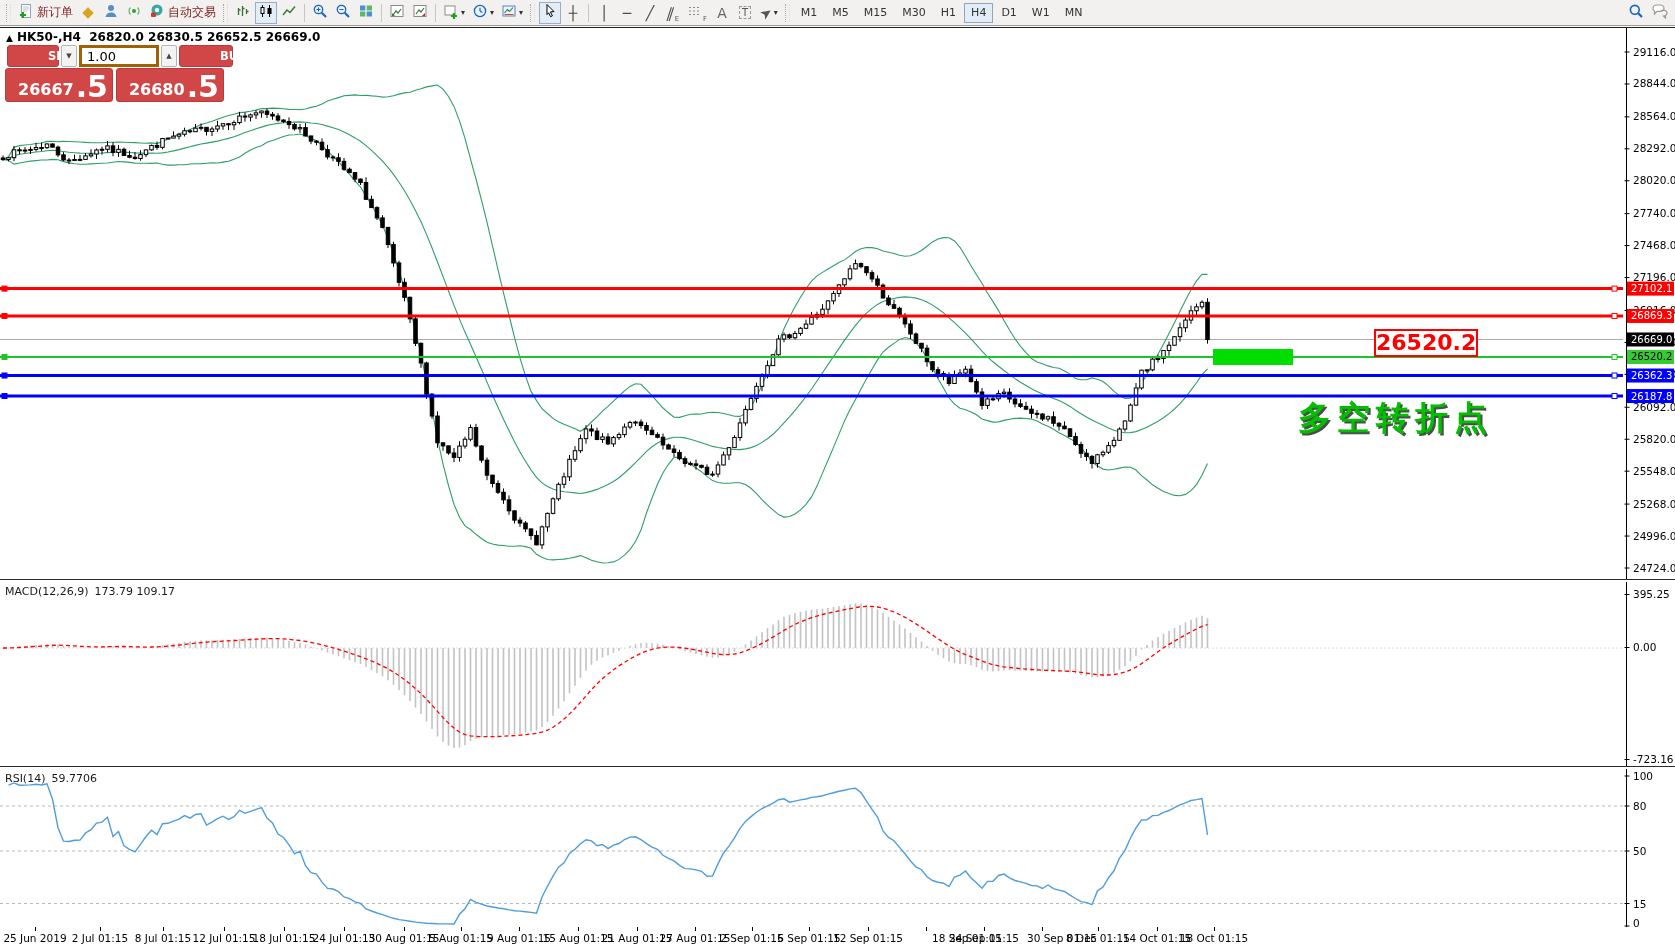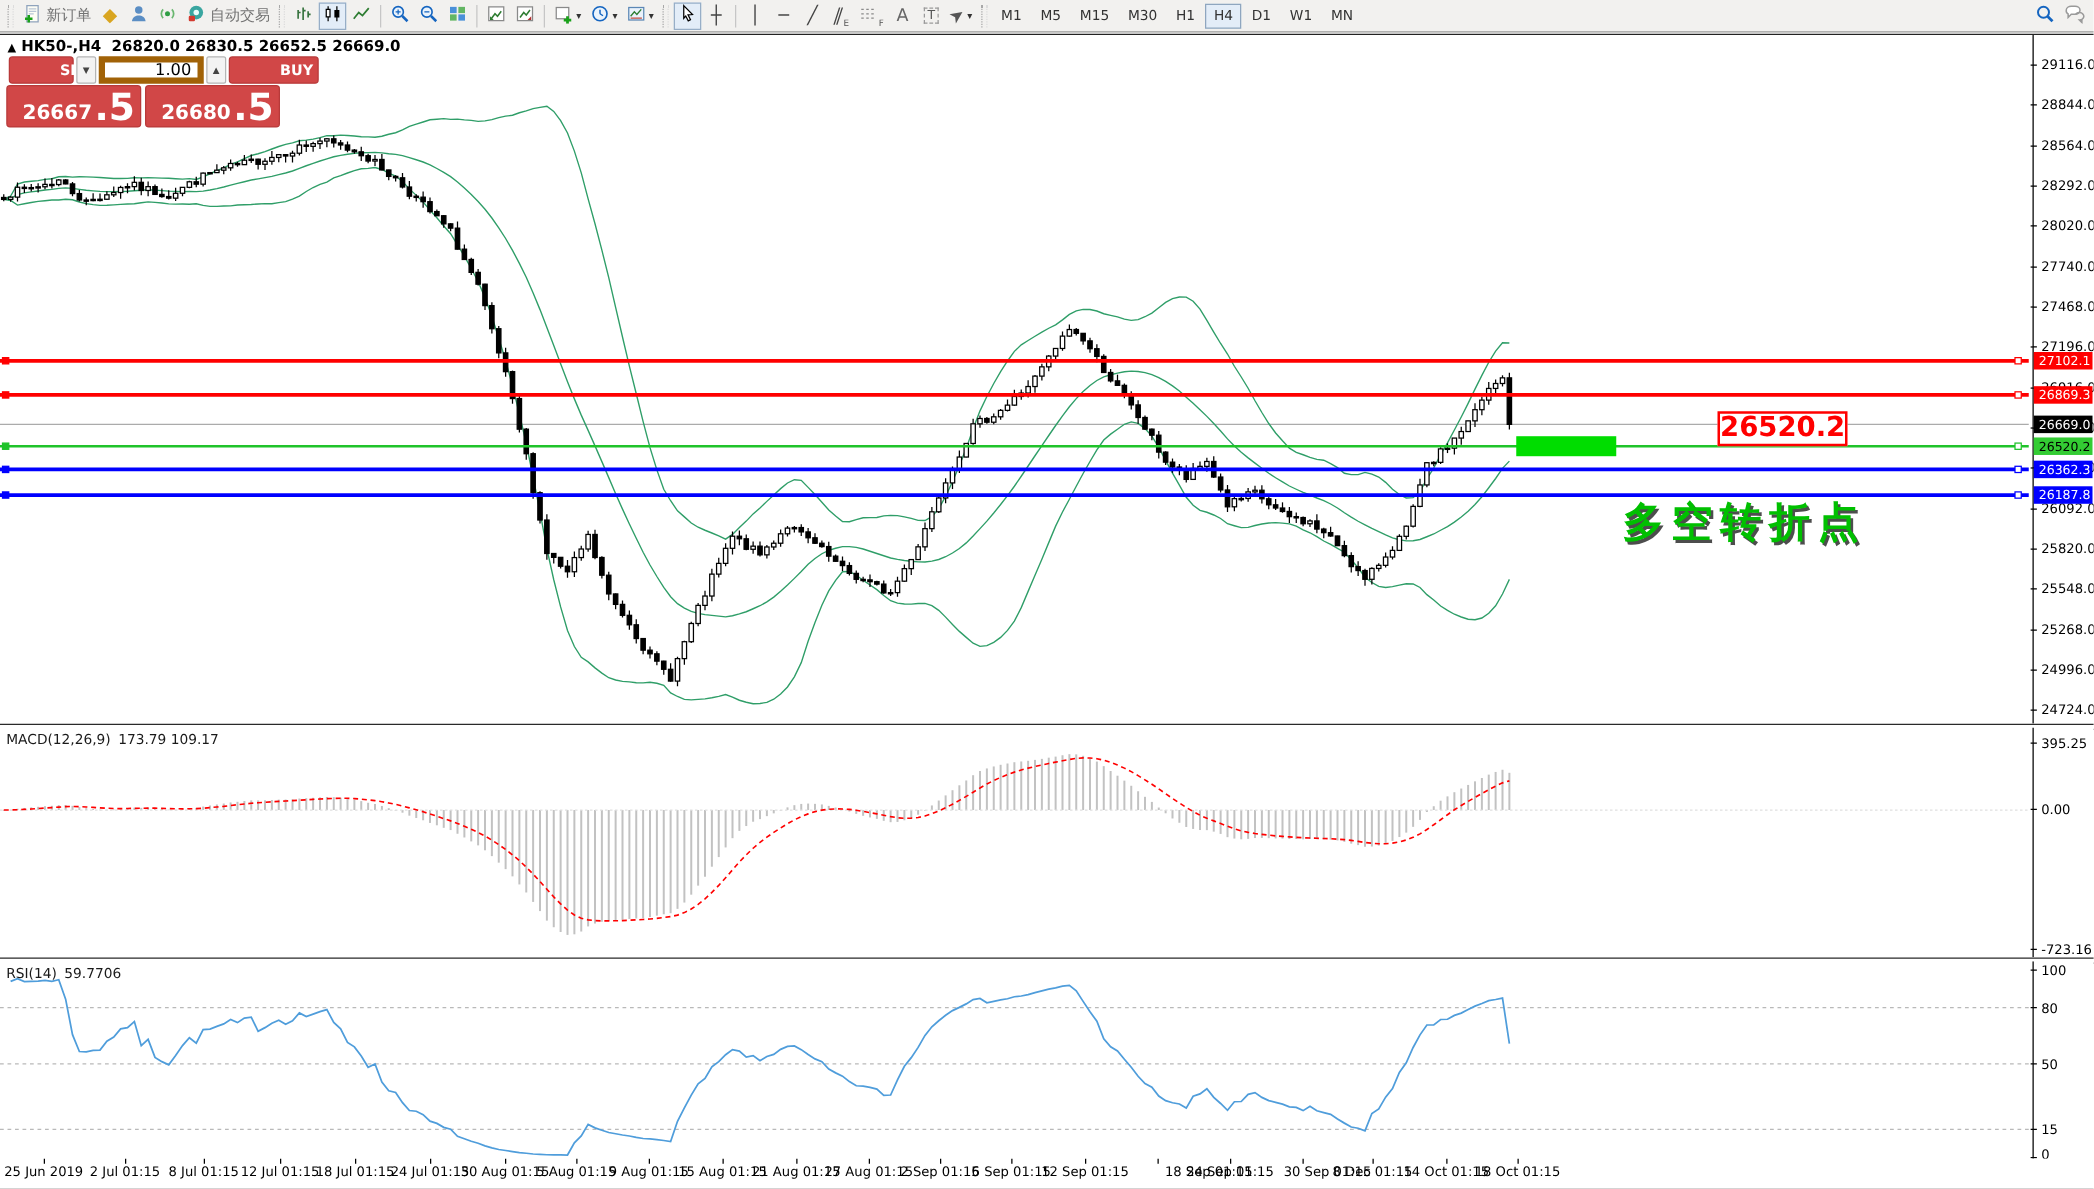--- a/index.html
+++ b/index.html
@@ -6,21 +6,21 @@
   body{width:1675px;height:951px;position:relative;overflow:hidden;background:#fff;
        font-family:"DejaVu Sans",sans-serif;-webkit-font-smoothing:antialiased;}
   
   .toolbar{position:absolute;left:0;top:0;width:1675px;height:26px;background:#f2f1ef;
            border-bottom:1px solid #9a9a9a;display:flex;align-items:center;padding:0 3px;
            box-sizing:border-box;gap:1px;}
   .tb{height:22px;min-width:22px;border:1px solid transparent;background:transparent;
       display:flex;align-items:center;justify-content:center;font-size:13px;color:#444;
       padding:0 2px;font-family:inherit;cursor:default;}
   .tb.active{border:1px solid #97aec7;background:#e3edf8;}
-  .tb .lbl{font-size:12px;margin-left:3px;color:#737373;white-space:nowrap;}
+  .tb .lbl{font-size:12px;margin-left:3px;color:#7f1d1d;white-space:nowrap;}
   .tb .dd{font-size:8px;margin-left:2px;color:#333;}
   .sep{width:1px;height:18px;background:#c6c6c6;margin:0 3px;}
   .grip{width:3px;height:18px;border-left:1px dotted #a8a8a8;border-right:1px dotted #dcdcdc;margin:0 3px;}
   .tf{font-size:11px;color:#333;padding:0 6px;height:20px;min-width:26px;}
   .tf.active{border:1px solid #8fa6bf;background:#e3edf8;}
   .spacer{flex:1;}
   .glyph{font-size:14px;line-height:1;}
   .gold{color:#d9a520;font-size:15px;}
   .skew{transform:skewX(-18deg);display:inline-block;}
   .boxT{border:1px dashed #9a9a9a;padding:0 2px;font-size:10px;color:#555;}
@@ -40,24 +40,24 @@
   .ind-label .vals{margin-left:6px;}
   .time-axis{position:absolute;top:899px;left:0;width:1675px;height:25px;background:#fff;
              border-bottom:1px solid #111;box-sizing:border-box;}
   .time-axis .tick{position:absolute;top:0;width:1px;height:4px;background:#000;}
   .time-axis .tlabel{position:absolute;top:5px;transform:translateX(-50%);font-size:10.5px;color:#000;white-space:nowrap;}
   
   .trade-panel{position:absolute;left:5px;top:17px;width:218px;height:58px;}
   .tp-row{position:absolute;left:2px;top:0;height:22px;display:flex;gap:2px;}
   .tp-btn{background:#d14747;border:1px solid #b83a3a;color:#fff;font-size:11.5px;font-weight:bold;
           border-radius:3px;font-family:inherit;padding-left:40px;}
-  .tp-sell{width:52px;} .tp-buy{width:72px;}
+  .tp-sell{width:52px;} .tp-buy{width:54px;}
   .tp-spin{width:16px;background:#f3f3f3;border:1px solid #b5b5b5;font-size:7px;color:#444;
            border-radius:2px;padding:0;font-family:inherit;}
-  .tp-vol{width:64px;text-align:right;font-size:13px;border:5px solid #a16207;padding:0 5px;font-family:inherit;}
+  .tp-vol{width:64px;text-align:left;font-size:13px;border:3px solid #a16207;padding:0 5px;font-family:inherit;}
   .tp-prices{position:absolute;top:23px;left:0;width:218px;height:34px;display:flex;gap:3px;}
   .tp-price{flex:1;background:#d14747;border:1px solid #b83a3a;border-radius:3px;color:#fff;
             display:flex;align-items:flex-end;justify-content:flex-start;
             padding:0 4px 2px 12px;font-weight:bold;font-size:16px;}
   .tp-price .big{font-size:30px;line-height:25px;margin-left:2px;}
   
   .callout{position:absolute;left:1374px;top:301px;width:100px;height:24px;border:2px solid #f00;
            background:#fff;color:#f00;font-size:22px;font-weight:bold;line-height:24px;text-align:center;}
   .cn-note{position:absolute;left:1298px;top:368px;font-size:33px;font-weight:bold;color:#00c000;
            text-shadow:2px 2px 0 #4d4d4d;white-space:nowrap;letter-spacing:6px;}

